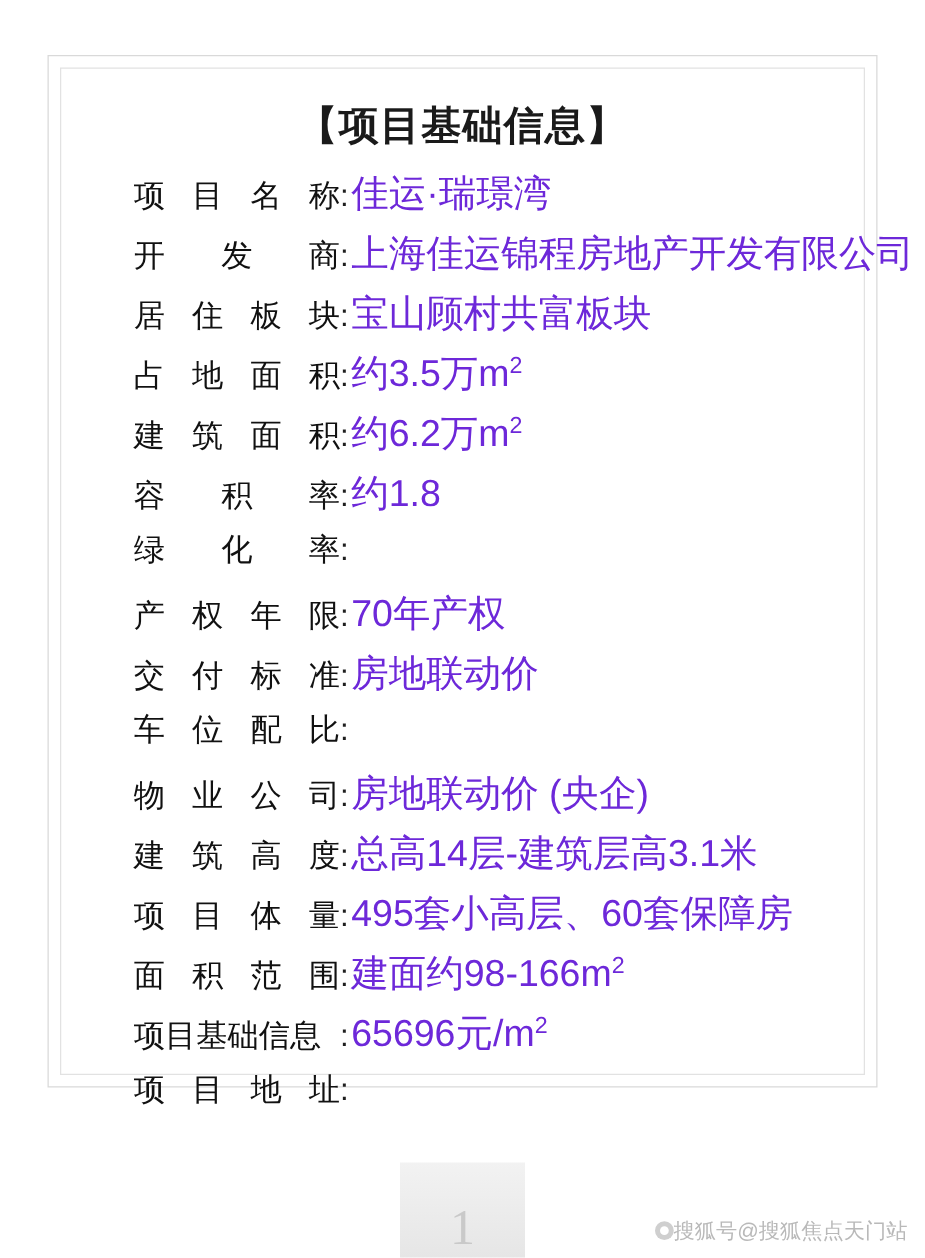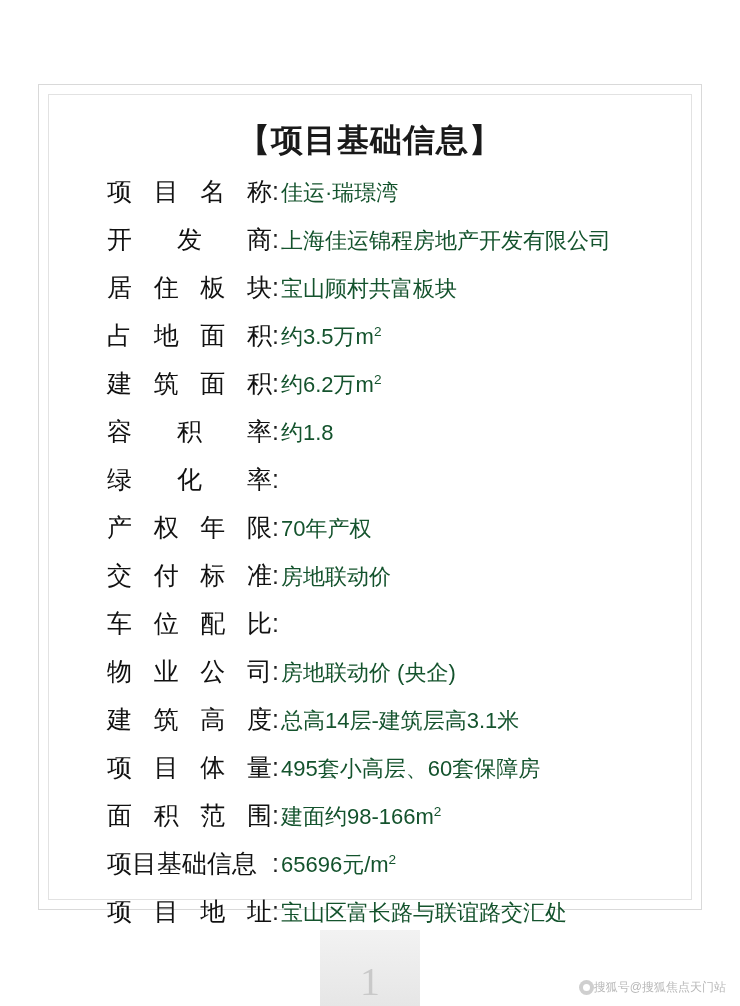--- a/index.html
+++ b/index.html
@@ -26,21 +26,20 @@
   
   .card {
     position: absolute;
     left: 38px;
     top: 44px;
     width: 664px;
     height: 826px;
     background: #ffffff;
     border: 1px solid #d9d9d9;
     box-sizing: border-box;
-    margin-top: 40px;
   }
   .card-inner {
     position: absolute;
     left: 9px;
     top: 9px;
     right: 9px;
     bottom: 9px;
     border: 1px solid #e2e2e2;
     box-sizing: border-box;
   }
@@ -85,22 +84,22 @@
   .label.tight {
     letter-spacing: 0;
     justify-content: flex-start;
   }
   .colon {
     flex: 0 0 auto;
     margin-right: 2px;
   }
   .value {
     flex: 1 1 auto;
-    font-size: 22px;
-    color: #14532d;
+    font-size: 30px;
+    color: #6d28d9;
   }
   .value sup {
     font-size: 0.62em;
     vertical-align: super;
     line-height: 0;
   }
 
   
   .footer-shape {
     position: absolute;
@@ -117,21 +116,21 @@
     text-align: center;
     font-size: 40px;
     color: #c9c9c9;
     font-family: "Liberation Serif", serif;
   }
 
   .watermark {
     position: absolute;
     right: 14px;
     bottom: 10px;
-    font-size: 12px;
+    font-size: 17px;
     color: #b9b9b9;
     display: flex;
     align-items: center;
     gap: 0;
   }
   .wm-logo {
     display: inline-block;
     width: 15px;
     height: 15px;
     border-radius: 50%;
@@ -299,21 +298,20 @@
           <div class="value">65696元/m<sup>2</sup></div>
         </div>
         <div class="row">
           <div class="label">
             <span>项</span>
             <span>目</span>
             <span>地</span>
             <span>址</span>
           </div>
           <div class="colon">:</div>
-          <div class="value">宝山区富长路与联谊路交汇处</div>
         </div>
       </div>
   </div>
 
   <div class="footer-shape">
     <div class="num">1</div>
   </div>
 
   <div class="watermark">
     <span class="wm-logo"></span>

